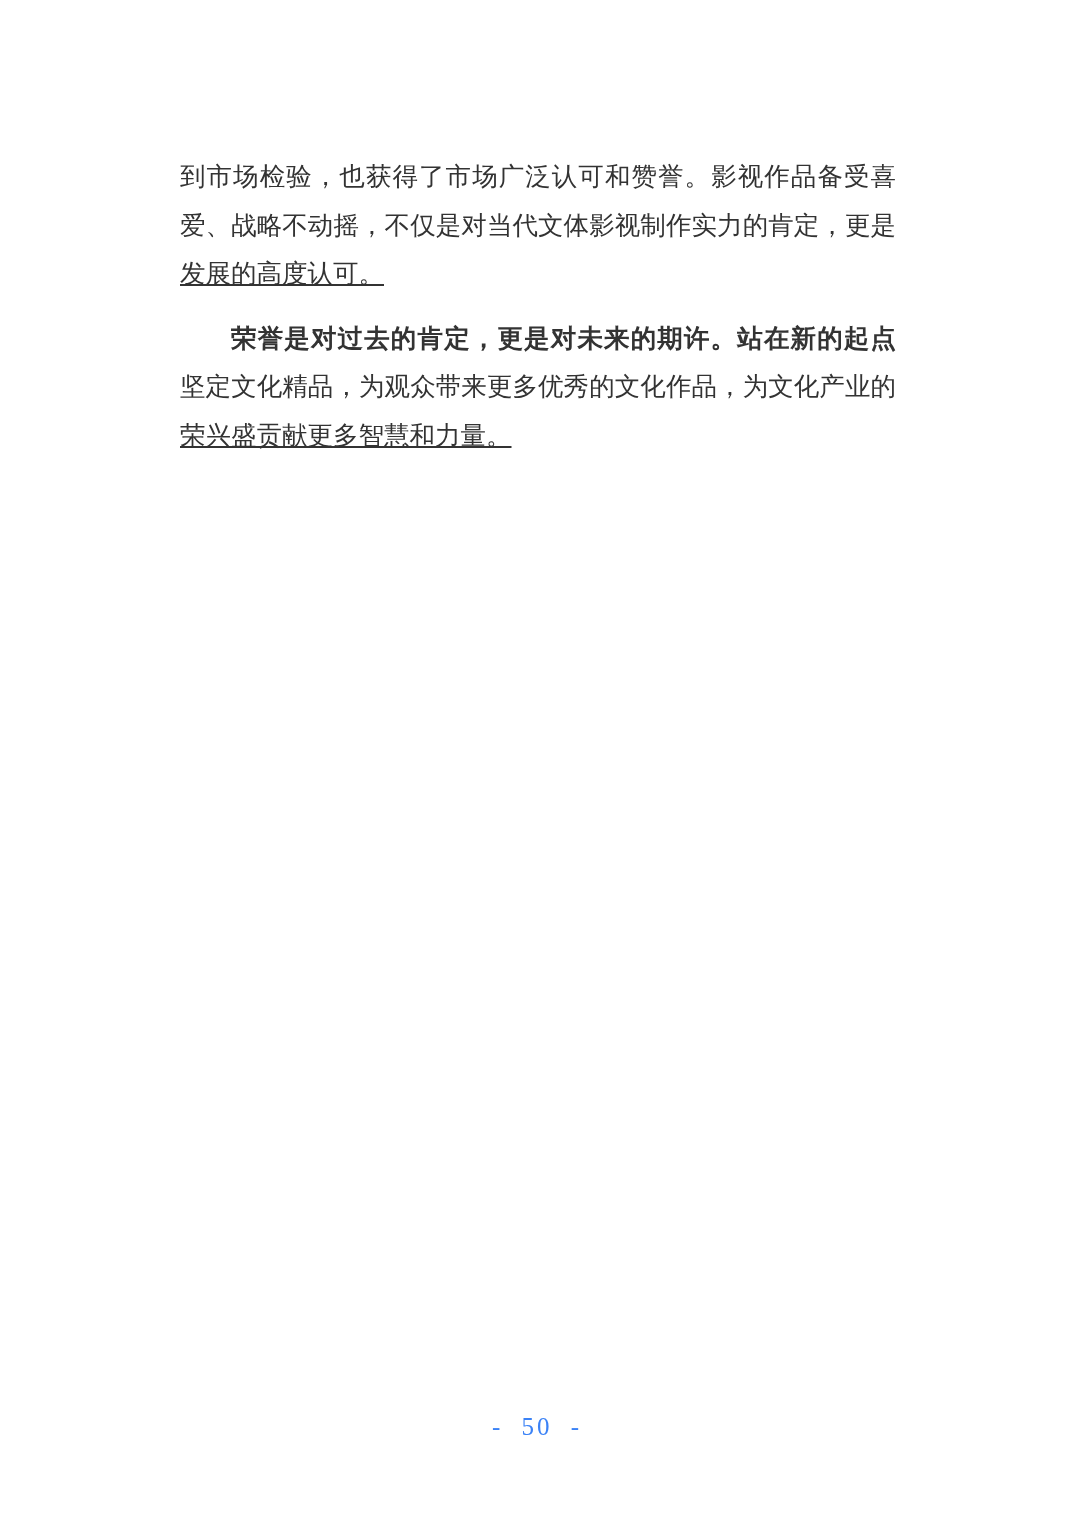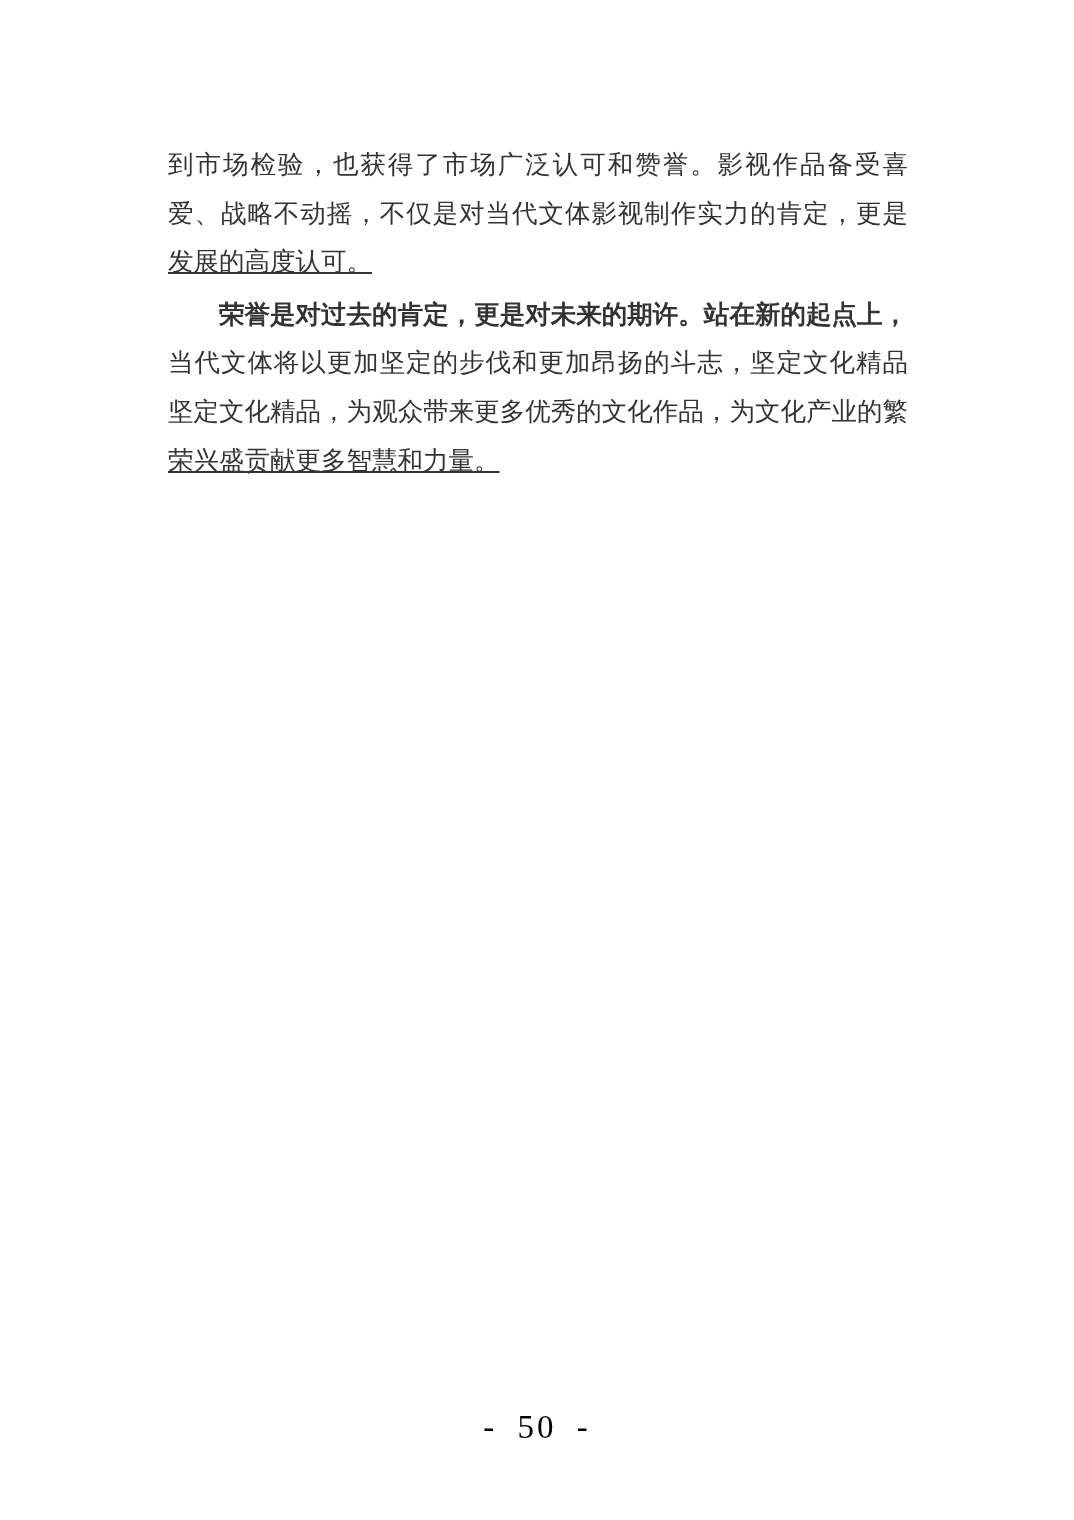--- a/index.html
+++ b/index.html
@@ -18,21 +18,21 @@
   }
   .text-block {
     position: absolute;
     left: 164px;
     top: 137px;
     width: 748px;
     font-size: 25.5px;
     font-weight: 400;
   }
   .para {
-    margin: 4px;
+    margin: 16px;
     padding: 0;
   }
   .line {
     height: 48.6px;
     line-height: 48.6px;
     text-align: justify;
     
     text-align-last: justify;
     white-space: normal;
     overflow: hidden;
@@ -45,43 +45,42 @@
   .indent-first .line:first-child {
     text-indent: 2em;
     font-weight: bold;
   }
   .page-number {
     position: absolute;
     left: 0;
     right: 0;
     top: 1412px;
     text-align: center;
-    font-size: 33px;
+    font-size: 25px;
     line-height: 30px;
     letter-spacing: 3px;
     word-spacing: 9px;
-    color: #000000;
+    color: #3b82f6;
   }
 </style>
 </head>
 <body>
 
 <div class="page">
 
   <main class="text-block">
 
     <section class="para">
       <div class="line">到市场检验，也获得了市场广泛认可和赞誉。影视作品备受喜</div>
       <div class="line">爱、战略不动摇，不仅是对当代文体影视制作实力的肯定，更是</div>
       <div class="line">发展的高度认可。</div>
     </section>
 
     <section class="para indent-first">
       <div class="line">荣誉是对过去的肯定，更是对未来的期许。站在新的起点上，</div>
-      <div class="line">当代文体将以更加坚定的步伐和更加昂扬的斗志，坚定文化精品</div>
       <div class="line">坚定文化精品，为观众带来更多优秀的文化作品，为文化产业的繁</div>
       <div class="line">荣兴盛贡献更多智慧和力量。</div>
     </section>
 
   </main>
 
   <footer class="page-number">- 50 -</footer>
 
 </div>
 

